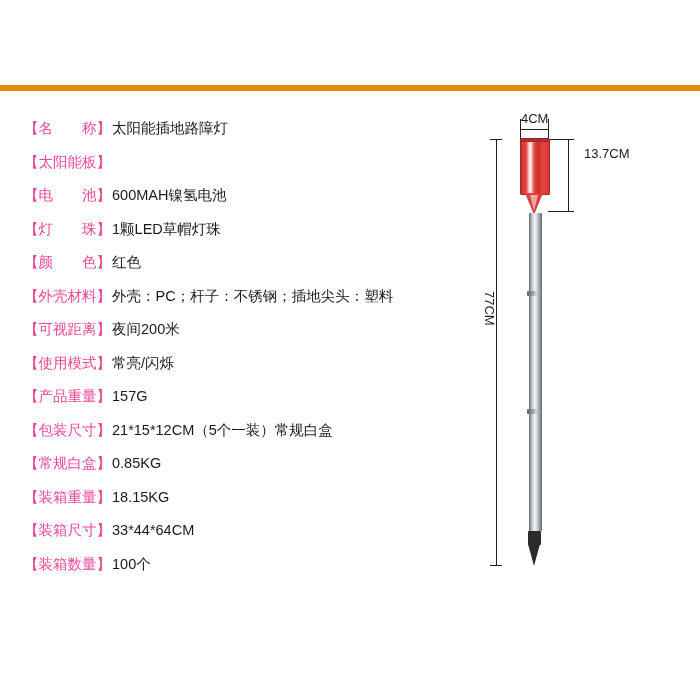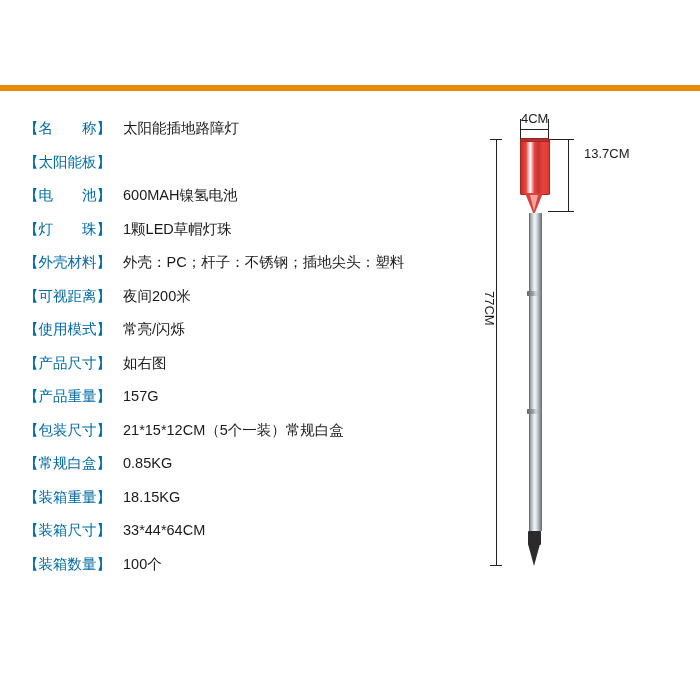--- a/index.html
+++ b/index.html
@@ -65,27 +65,27 @@
   .spec-row {
     display: flex;
     align-items: baseline;
     height: 33.5px;
     font-size: 14.5px;
     color: #1a1a1a;
     white-space: nowrap;
   }
   .spec-key {
     font-size: 14.5px;
-    color: #0369a1;
+    color: #ec4899;
     letter-spacing: 0px;
   }
   .spec-val {
     font-size: 14.5px;
     color: #1a1a1a;
-    margin-left: 12px;
+    margin-left: 1px;
     text-align: center;
   }
   .spec-row.clipped {
     height: 18px;
     overflow: hidden;
   }
   
   .diagram {
     position: absolute;
     left: 470px;
@@ -219,34 +219,34 @@
       </div>
       <div class="spec-row">
         <span class="spec-key">【电　　池】</span>
         <span class="spec-val">600MAH镍氢电池</span>
       </div>
       <div class="spec-row">
         <span class="spec-key">【灯　　珠】</span>
         <span class="spec-val">1颗LED草帽灯珠</span>
       </div>
       <div class="spec-row">
+        <span class="spec-key">【颜　　色】</span>
+        <span class="spec-val">红色</span>
+      </div>
+      <div class="spec-row">
         <span class="spec-key">【外壳材料】</span>
         <span class="spec-val">外壳：PC；杆子：不锈钢；插地尖头：塑料</span>
       </div>
       <div class="spec-row">
         <span class="spec-key">【可视距离】</span>
         <span class="spec-val">夜间200米</span>
       </div>
       <div class="spec-row">
         <span class="spec-key">【使用模式】</span>
         <span class="spec-val">常亮/闪烁</span>
-      </div>
-      <div class="spec-row">
-        <span class="spec-key">【产品尺寸】</span>
-        <span class="spec-val">如右图</span>
       </div>
       <div class="spec-row">
         <span class="spec-key">【产品重量】</span>
         <span class="spec-val">157G</span>
       </div>
       <div class="spec-row">
         <span class="spec-key">【包装尺寸】</span>
         <span class="spec-val">21*15*12CM（5个一装）常规白盒</span>
       </div>
       <div class="spec-row">

